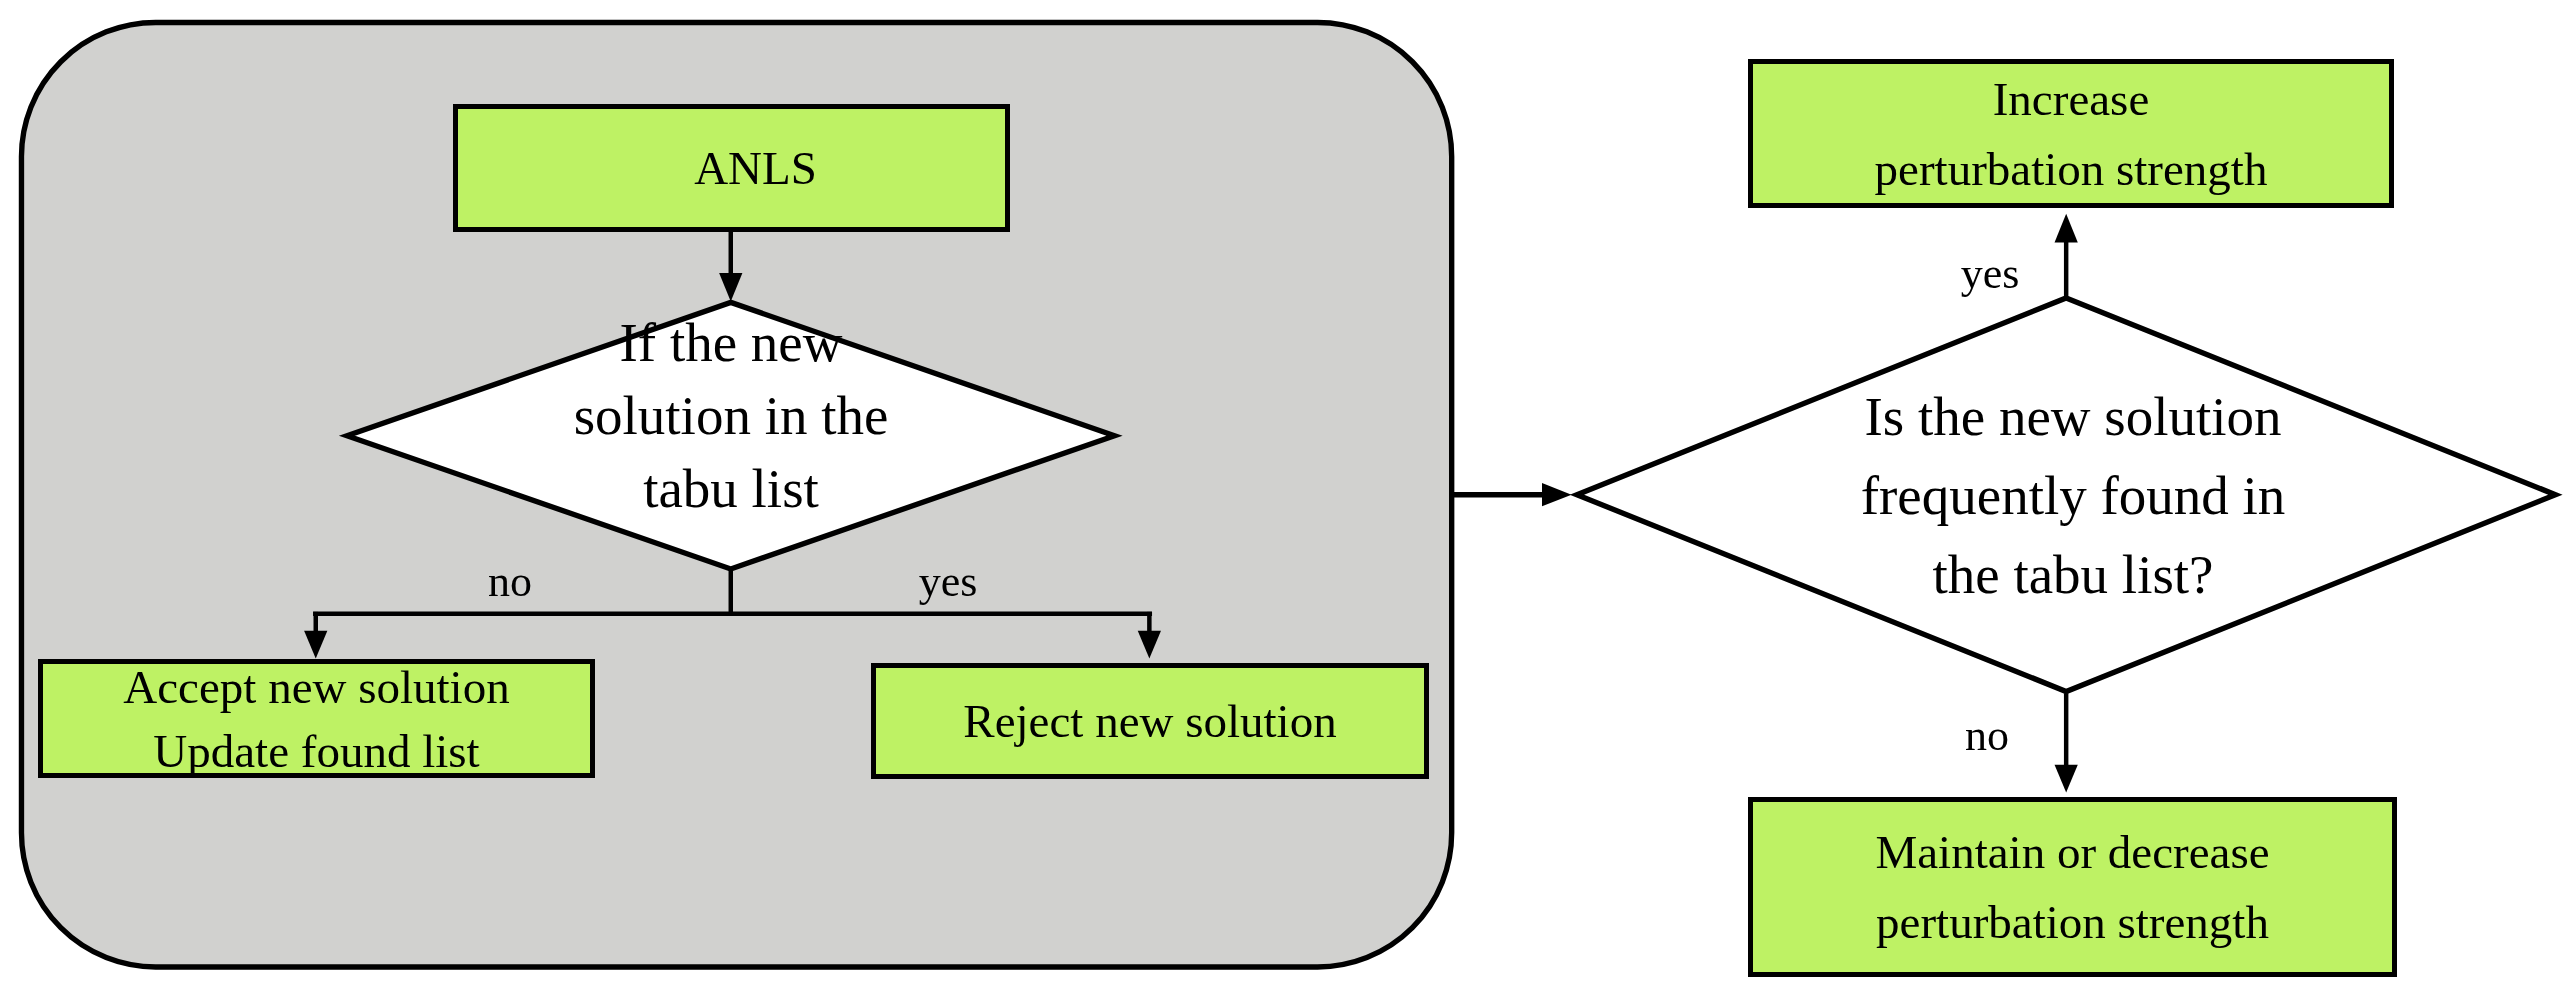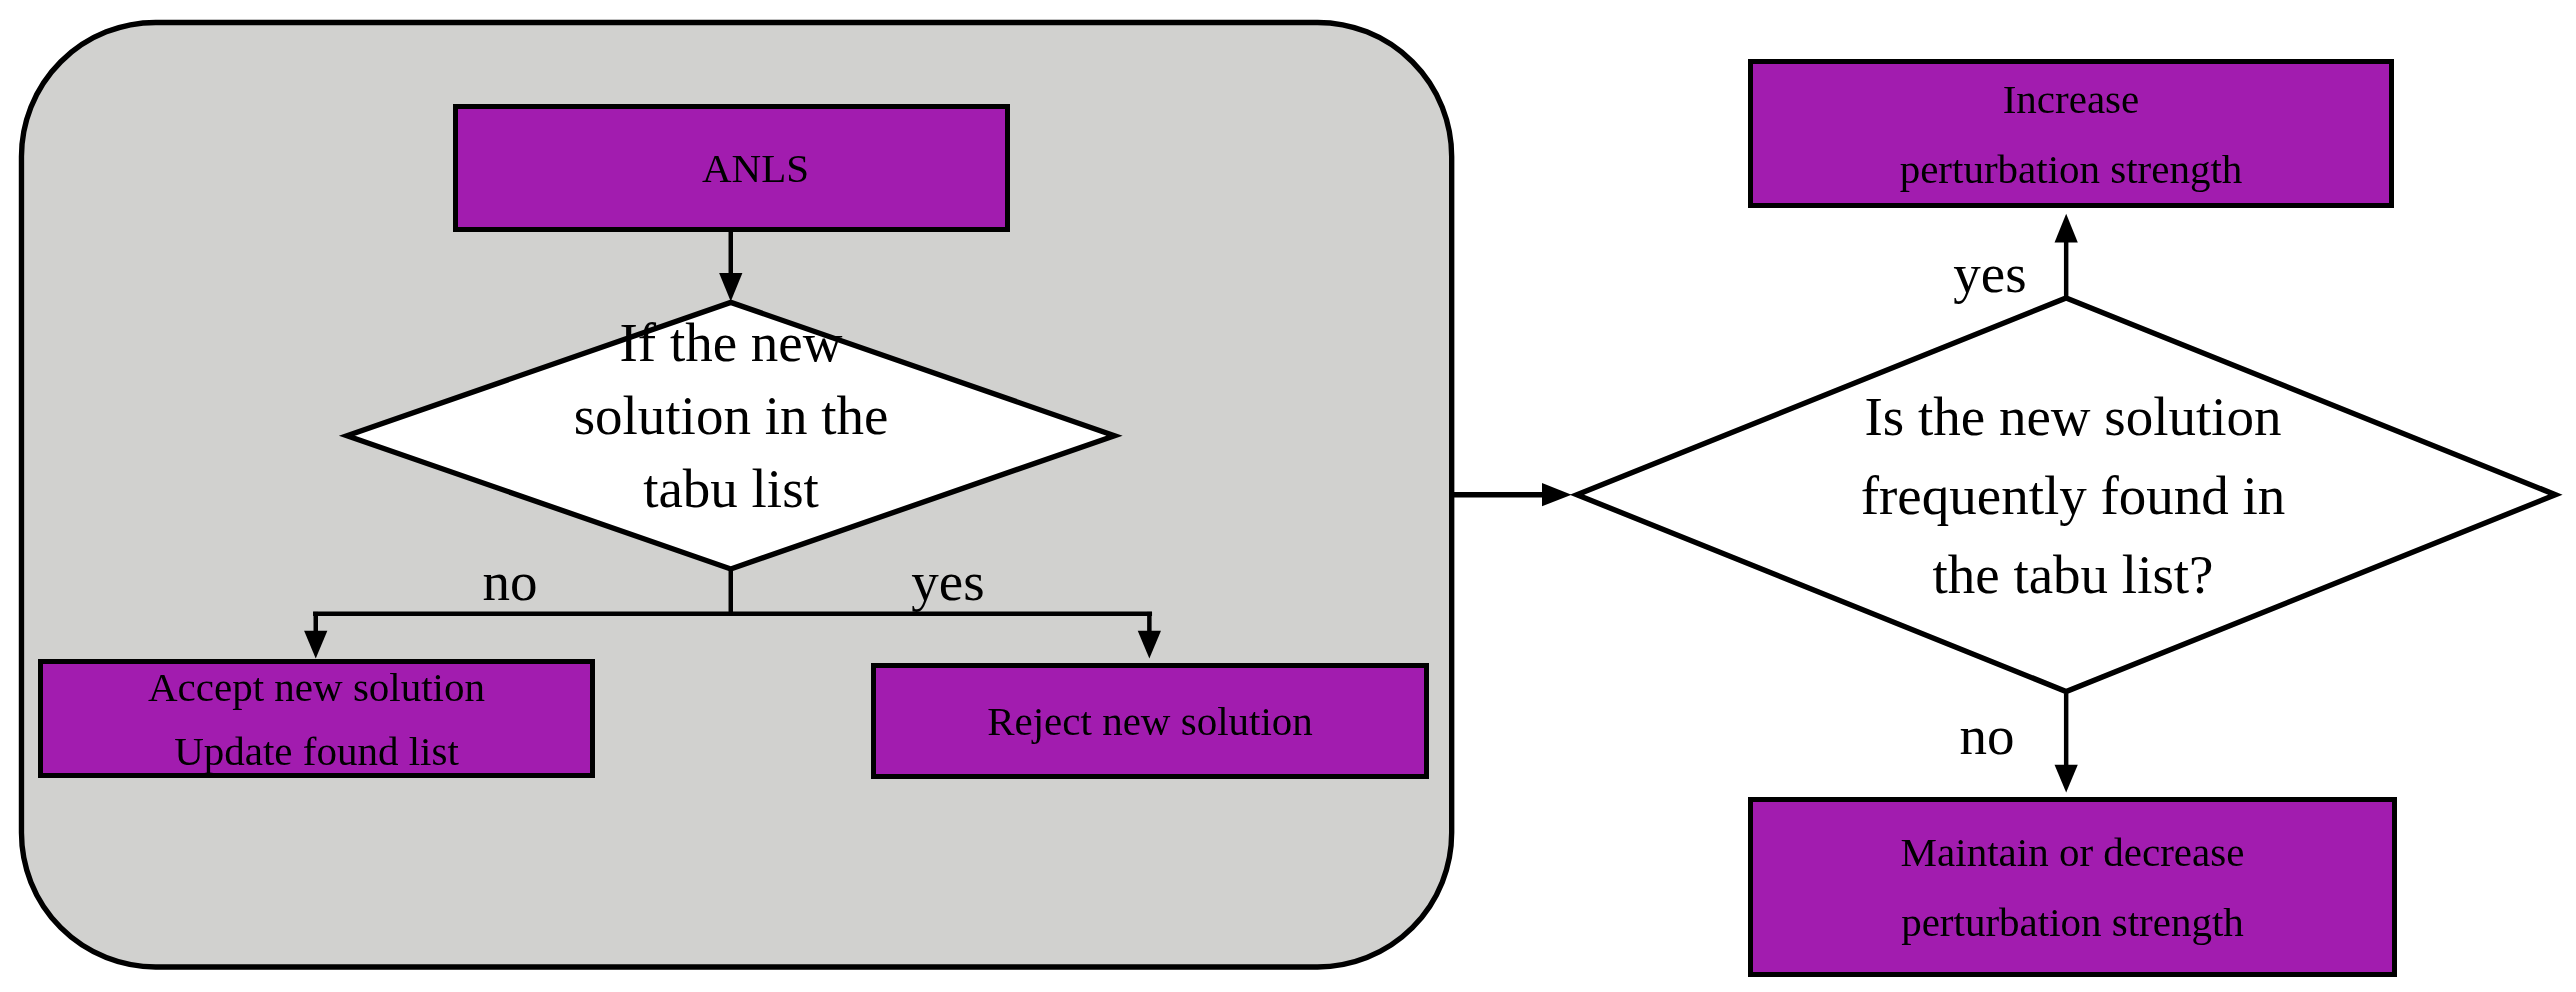--- a/index.html
+++ b/index.html
@@ -18,41 +18,41 @@
   }
   .shapes {
     position: absolute;
     left: 0; top: 0;
     width: 2576px;
     height: 993px;
   }
   .node {
     position: absolute;
     box-sizing: border-box;
-    background: #a21caf;
+    background: #bef264;
     border: 5.4px solid #000000;
     display: flex;
     align-items: center;
     justify-content: center;
     text-align: center;
-    font-size: 41px;
+    font-size: 47px;
     line-height: 64px;
     white-space: pre-line;
   }
   .diamond-text {
     position: absolute;
     transform: translate(-50%, -50%);
     text-align: center;
     font-size: 55px;
     white-space: pre-line;
   }
   .edge-label {
     position: absolute;
     transform: translate(-50%, -50%);
-    font-size: 55px;
+    font-size: 44px;
     line-height: 55px;
   }
 </style>
 </head>
 <body>
 
 <div class="canvas">
 
   <svg class="shapes" viewBox="0 0 2880 1110">
 

